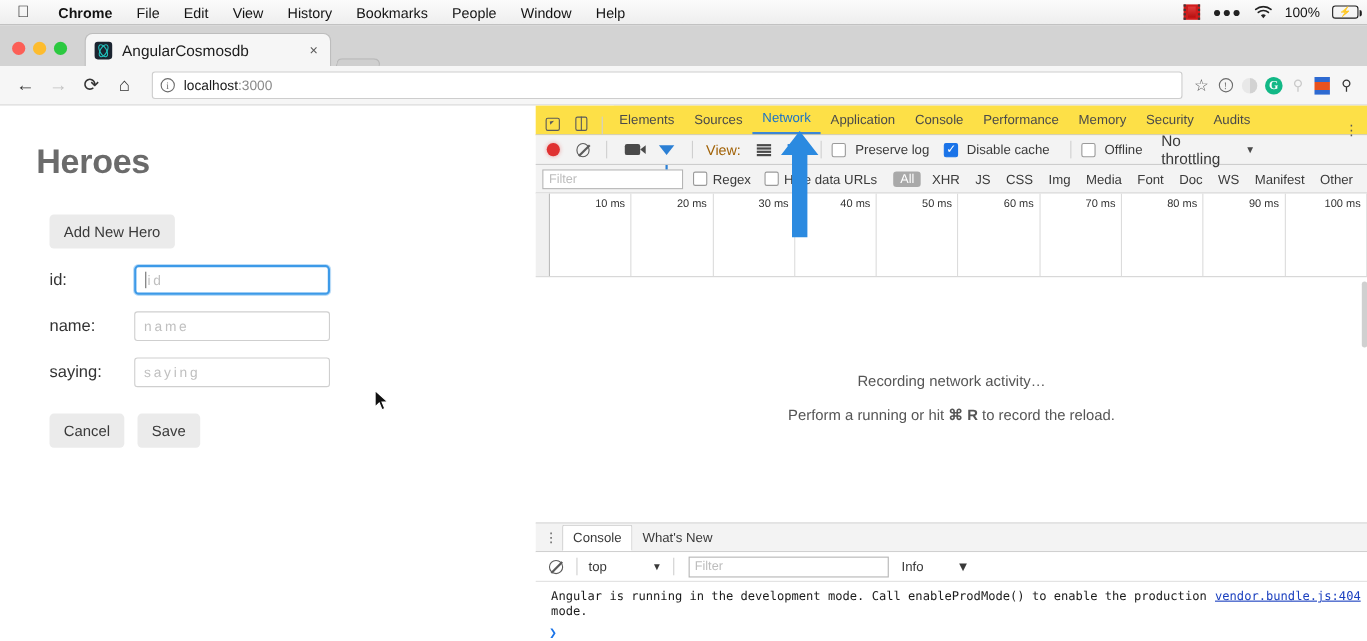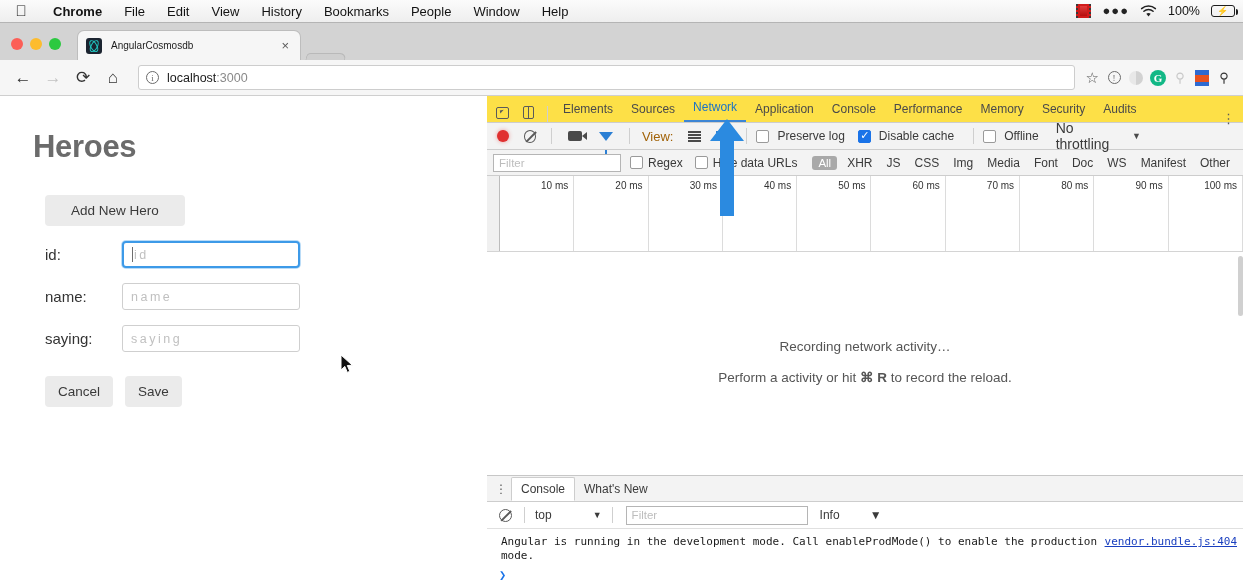--- a/index.html
+++ b/index.html
@@ -58,21 +58,21 @@
     margin-right: 9px; position: relative; flex: none;
   }
   .favicon::before{
     content:""; position:absolute; left:50%; top:50%; width:11px; height:4.5px;
     border:1.3px solid #20c6c0; border-radius:50%; transform:translate(-50%,-50%) rotate(60deg);
   }
   .favicon::after{
     content:""; position:absolute; left:50%; top:50%; width:11px; height:4.5px;
     border:1.3px solid #20c6c0; border-radius:50%; transform:translate(-50%,-50%) rotate(-60deg);
   }
-  .tab-title { font-size: 10px; color: #1c1c1c; flex: 1; white-space: nowrap; overflow: hidden; }
+  .tab-title { font-size: 14px; color: #1c1c1c; flex: 1; white-space: nowrap; overflow: hidden; }
   .tab-close { font-size: 13px; color: #5a5a5a; padding: 0 3px; line-height: 1; }
   .tab-ghost {
     position: absolute; left: 305px; top: 30px; width: 40px; height: 16px;
     border: 1px solid #b9b9b9; border-bottom: none; border-radius: 4px 7px 0 0;
     background: #cfcfcf; transform: skewX(-14deg);
   }
 
   .toolbar {
     position: absolute; left: 0; top: 60px; width: 1243px; height: 36px;
     background: #f6f6f6; border-bottom: 1px solid #cfcfcf;
@@ -108,21 +108,21 @@
   .viewport {
     position: absolute; left: 0; top: 96px; width: 559px; height: 487px;
     background: #fff; border-right: 1px solid #c9c9c9; overflow: hidden;
   }
   .heroes-title {
     font-size: 31px; font-weight: bold; color: #6b6b6b;
     margin: 33px 0 0 33px; letter-spacing: -0.3px;
   }
   .addhero {
     margin: 30px 0 0 45px; background: #ebebeb; border: none; border-radius: 4px;
-    font-size: 13.5px; color: #3a3a3a; padding: 8px 26px;
+    font-size: 13.5px; color: #3a3a3a; padding: 8px 13px;
     font-family: "Liberation Sans", sans-serif;
   }
   .formrow { display: flex; align-items: center; margin: 15px 0 0 45px; }
   .formrow .lbl { width: 77px; font-size: 15px; color: #333; }
   .fld {
     width: 178px; height: 27px; border: 1px solid #cfcfcf; border-radius: 3px;
     background: #fff; display: flex; align-items: center; padding: 0 8px;
   }
   .fld.focused {
     border: 2px solid #3d9ae8; border-radius: 4px;
@@ -429,21 +429,21 @@
       <div class="tick">60 ms</div>
       <div class="tick">70 ms</div>
       <div class="tick">80 ms</div>
       <div class="tick">90 ms</div>
       <div class="tick">100 ms</div>
       <div class="dt-scroll"></div>
     </div>
 
     <div class="net-empty">
       <div class="l1">Recording network activity…</div>
-      <div class="l2"><span>Perform a activity or hit </span><b>⌘ R</b><span> to record the reload.</span></div>
+      <div class="l2"><span>Perform a running or hit </span><b>⌘ R</b><span> to record the reload.</span></div>
     </div>
 
     <div class="drawer">
       <div class="drawer-tabs">
         <div class="kebab">⋮</div>
         <div class="dw-tab active">Console</div>
         <div class="dw-tab">What's New</div>
       </div>
       <div class="drawer-toolbar">
         <div class="ban-ico"></div>

